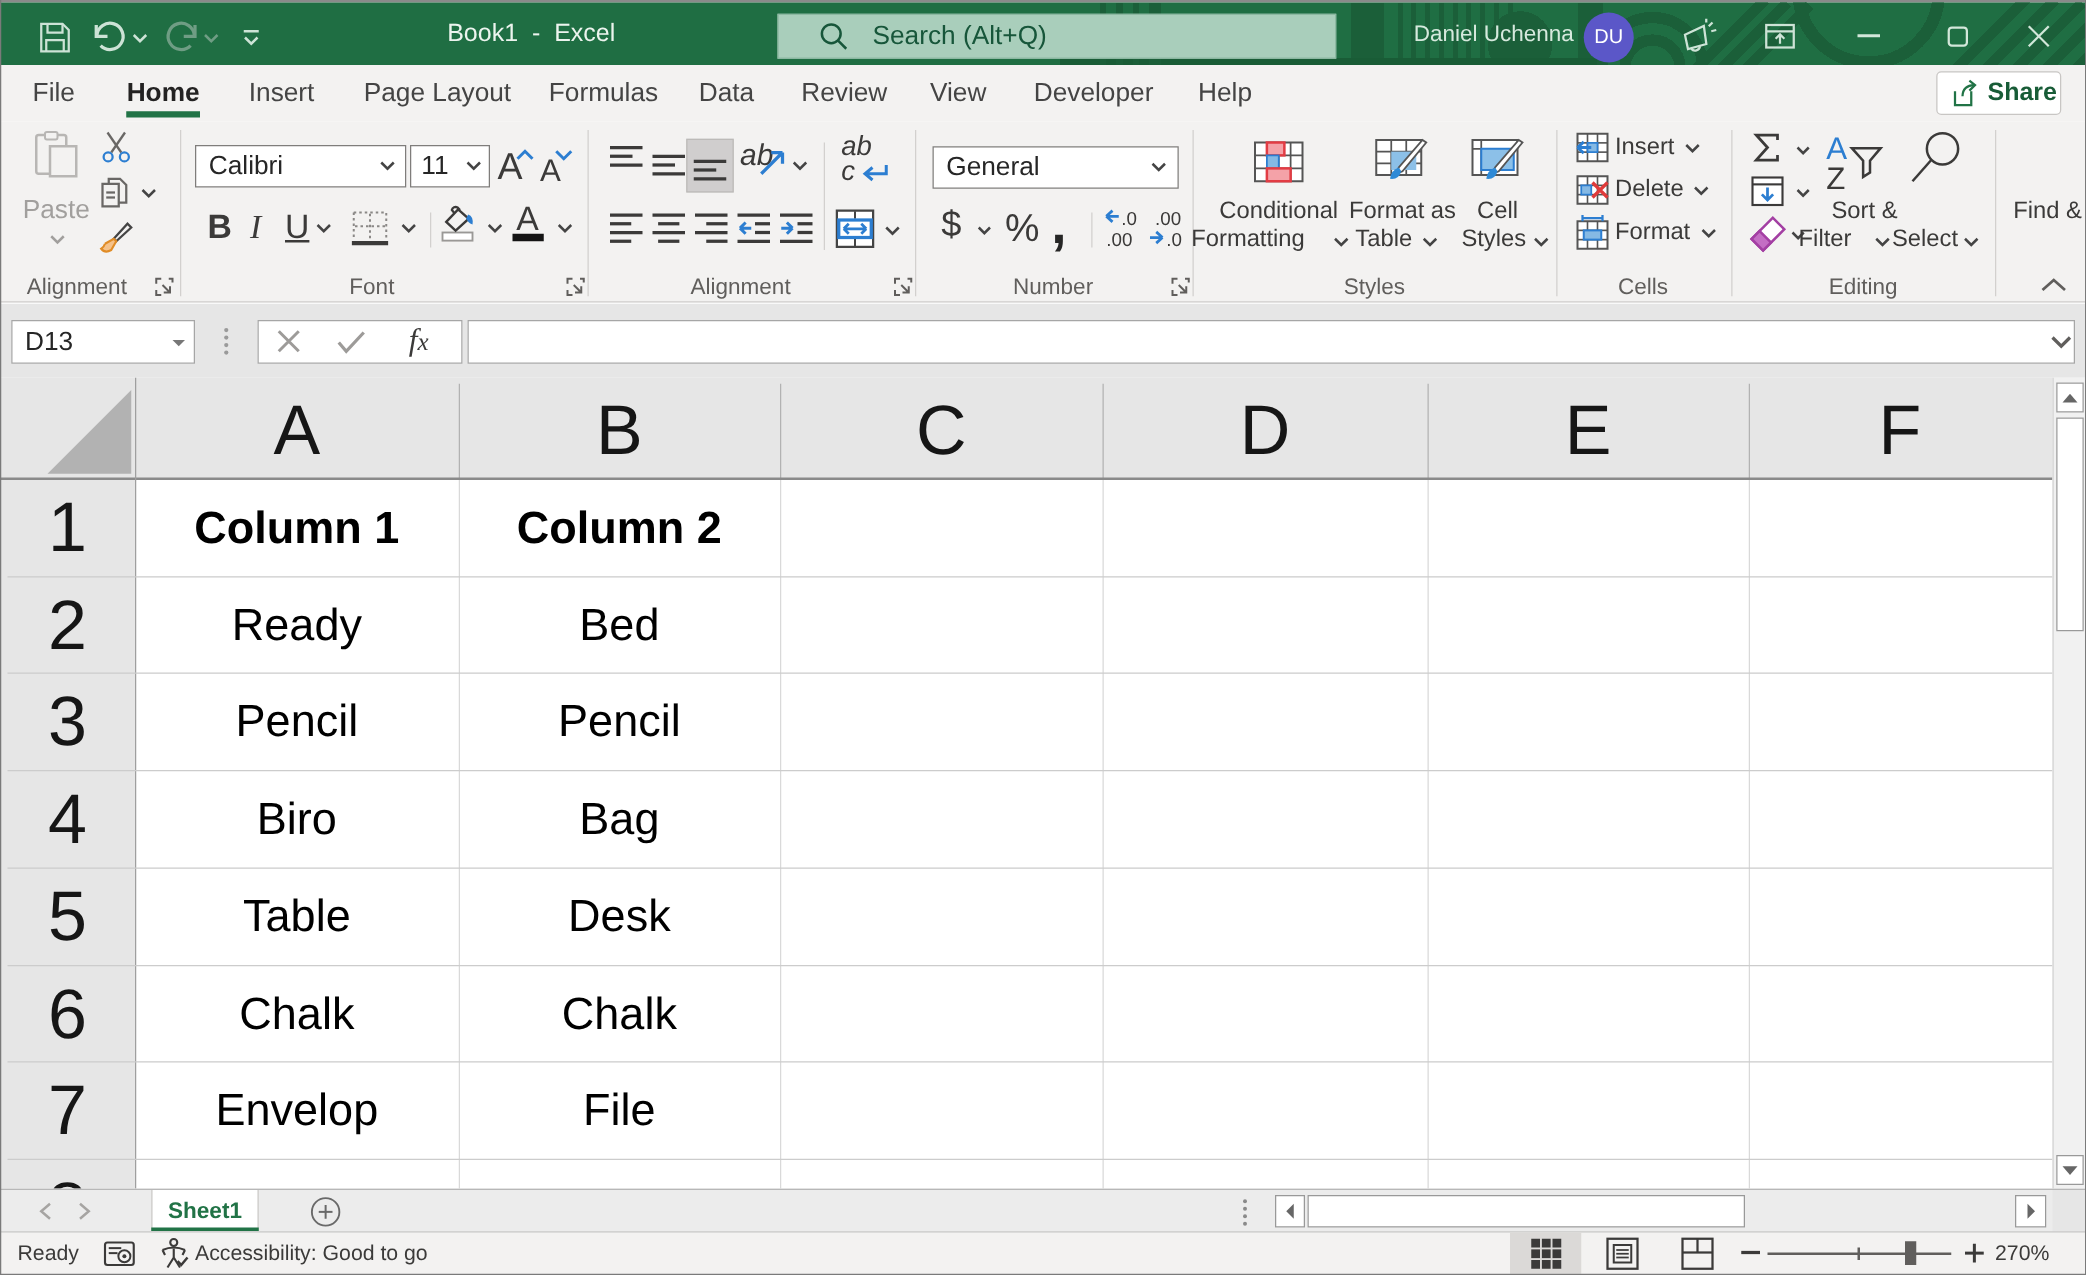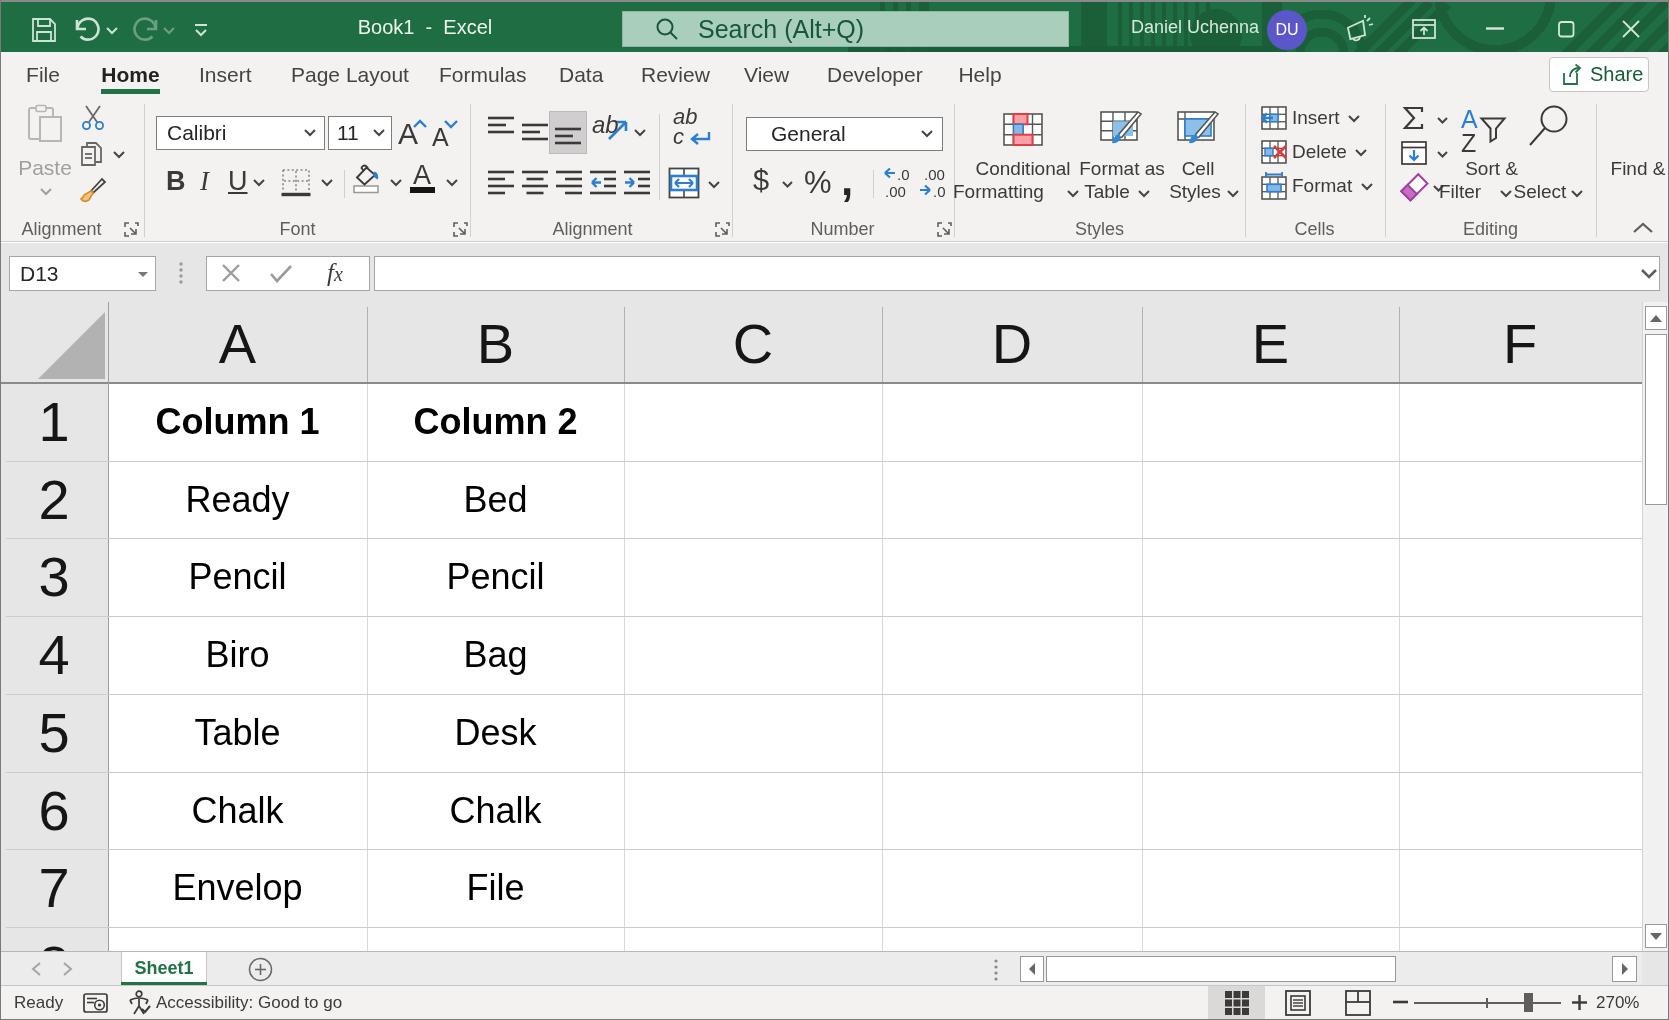--- a/index.html
+++ b/index.html
@@ -96,21 +96,21 @@
     <line x1="3" y1="2" x2="15" y2="2" stroke="#cde3d6" stroke-width="2"></line>
     <path d="M4 7 l5 5 l5 -5" class="chev" style="stroke:#cde3d6;stroke-width:2px"></path>
   </svg>
   <div class="abs" style="left:330px;top:0px;width:190px;height:50px;line-height:50px;text-align:center;font-size:20px;color:#ecf4ee">Book1&nbsp; -&nbsp; Excel</div>
 
   <div class="abs" style="left:622px;top:9px;width:447px;height:36px;background:#a9cebb;border:1px solid #8db9a2"></div>
   <svg width="26" height="26" style="left:654px;top:14px" viewBox="0 0 26 26">
     <circle cx="11" cy="11" r="7.5" fill="none" stroke="#17563a" stroke-width="2"></circle>
     <line x1="16.5" y1="16.5" x2="23" y2="23" stroke="#17563a" stroke-width="2"></line>
   </svg>
-  <div class="abs" style="left:698px;top:9px;height:36px;line-height:36px;font-size:25px;color:#17563a">Search (Alt+Q)</div>
+  <div class="abs" style="left:698px;top:9px;height:36px;line-height:36px;font-size:21px;color:#17563a">Search (Alt+Q)</div>
 
   <div class="abs" style="left:1131px;top:0;height:50px;line-height:50px;font-size:18px;color:#d6e9dd">Daniel Uchenna</div>
   <div class="abs" style="left:1267px;top:8px;width:40px;height:40px;border-radius:50%;background:#5b57c8;color:#fff;font-size:16px;text-align:center;line-height:40px">DU</div>
 
   <svg width="30" height="28" style="left:1344px;top:13px" viewBox="0 0 30 28">
     <g fill="none" stroke="#cde3d6" stroke-width="1.8">
       <path d="M4 14 l14 -9 l4 14 l-14 6 z" transform="rotate(8 13 13)"></path>
       <path d="M9 24 a4 4 0 0 0 7 -2"></path>
       <line x1="23" y1="6" x2="26" y2="3"></line>
         <line x1="25" y1="10" x2="29" y2="9"></line>
@@ -146,21 +146,21 @@
   <div class="tab" style="left:744px;width:44px">View</div>
   <div class="tab" style="left:827px;width:92px">Developer</div>
   <div class="tab" style="left:958px;width:44px">Help</div>
 
   <div class="abs" style="left:1549px;top:5px;width:100px;height:35px;background:#fff;border:1px solid #c8c6c4;border-radius:4px"></div>
   <svg width="24" height="24" style="left:1561px;top:11px" viewBox="0 0 24 24">
     <path d="M3 10 v11 h13 v-11" fill="none" stroke="#217346" stroke-width="1.8"></path>
     <path d="M9 14 c0 -6 4 -9 9 -9" fill="none" stroke="#217346" stroke-width="1.8"></path>
     <path d="M14.5 1.5 L19 5 l-4.5 4.5" fill="none" stroke="#217346" stroke-width="1.8"></path>
   </svg>
-  <div class="abs" style="left:1590px;top:0px;height:45px;line-height:45px;font-size:20px;font-weight:normal;color:#185c37">Share</div>
+  <div class="abs" style="left:1590px;top:0px;height:45px;line-height:45px;font-size:20px;font-weight:bold;color:#185c37">Share</div>
 </div>
 <div id="ribbon">
   <div class="gsep" style="left:144px"></div>
   <div class="gsep" style="left:470px"></div>
   <div class="gsep" style="left:732px"></div>
   <div class="gsep" style="left:954px"></div>
   <div class="gsep" style="left:1245px"></div>
   <div class="gsep" style="left:1385px"></div>
   <div class="gsep" style="left:1596px"></div>
   <div class="glabel" style="left:14px;width:95px">Alignment</div>
@@ -378,21 +378,21 @@
     <line x1="16" y1="2" x2="16" y2="8" stroke="#444" stroke-width="1.6"></line>
     <line x1="16" y1="24" x2="16" y2="30" stroke="#444" stroke-width="1.6"></line>
     <rect x="3" y="9" width="26" height="14" fill="none" stroke="#2c7ed1" stroke-width="2.6"></rect>
     <path d="M7 16 h18 m-18 0 l4 -4 m-4 4 l4 4 m14 -4 l-4 -4 m4 4 l-4 4" stroke="#2c7ed1" stroke-width="2.2" fill="none"></path>
   </svg>
   <svg width="14" height="10" style="left:707px;top:83px">
       <path d="M2 2 l5 5 l5 -5" class="chev" style="stroke-width:2"></path>
     </svg>
   <div id="grp-align"></div>
 
-  <div class="combo" style="left:746px;top:20px;width:197px;height:34px;line-height:32px;padding-left:24px">General</div>
+  <div class="combo" style="left:746px;top:20px;width:197px;height:34px;line-height:32px;padding-left:10px">General</div>
   <svg width="14" height="10" style="left:920px;top:32px">
       <path d="M2 2 l5 5 l5 -5" class="chev" style="stroke-width:2"></path>
     </svg>
   <div class="abs" style="left:753px;top:67px;font-size:29px;color:#3b3a39">$</div>
   <svg width="13" height="9" style="left:781px;top:83px">
       <path d="M2 2 l4.5 4.5 l4.5 -4.5" class="chev" style="stroke-width:2"></path>
     </svg>
   <div class="abs" style="left:804px;top:68px;font-size:31px;color:#3b3a39">%</div>
   <div class="abs" style="left:841px;top:58px;font-size:44px;font-weight:bold;color:#262626">,</div>
   <div class="abs" style="left:873px;top:73px;width:1px;height:28px;background:#d2d0ce"></div>

